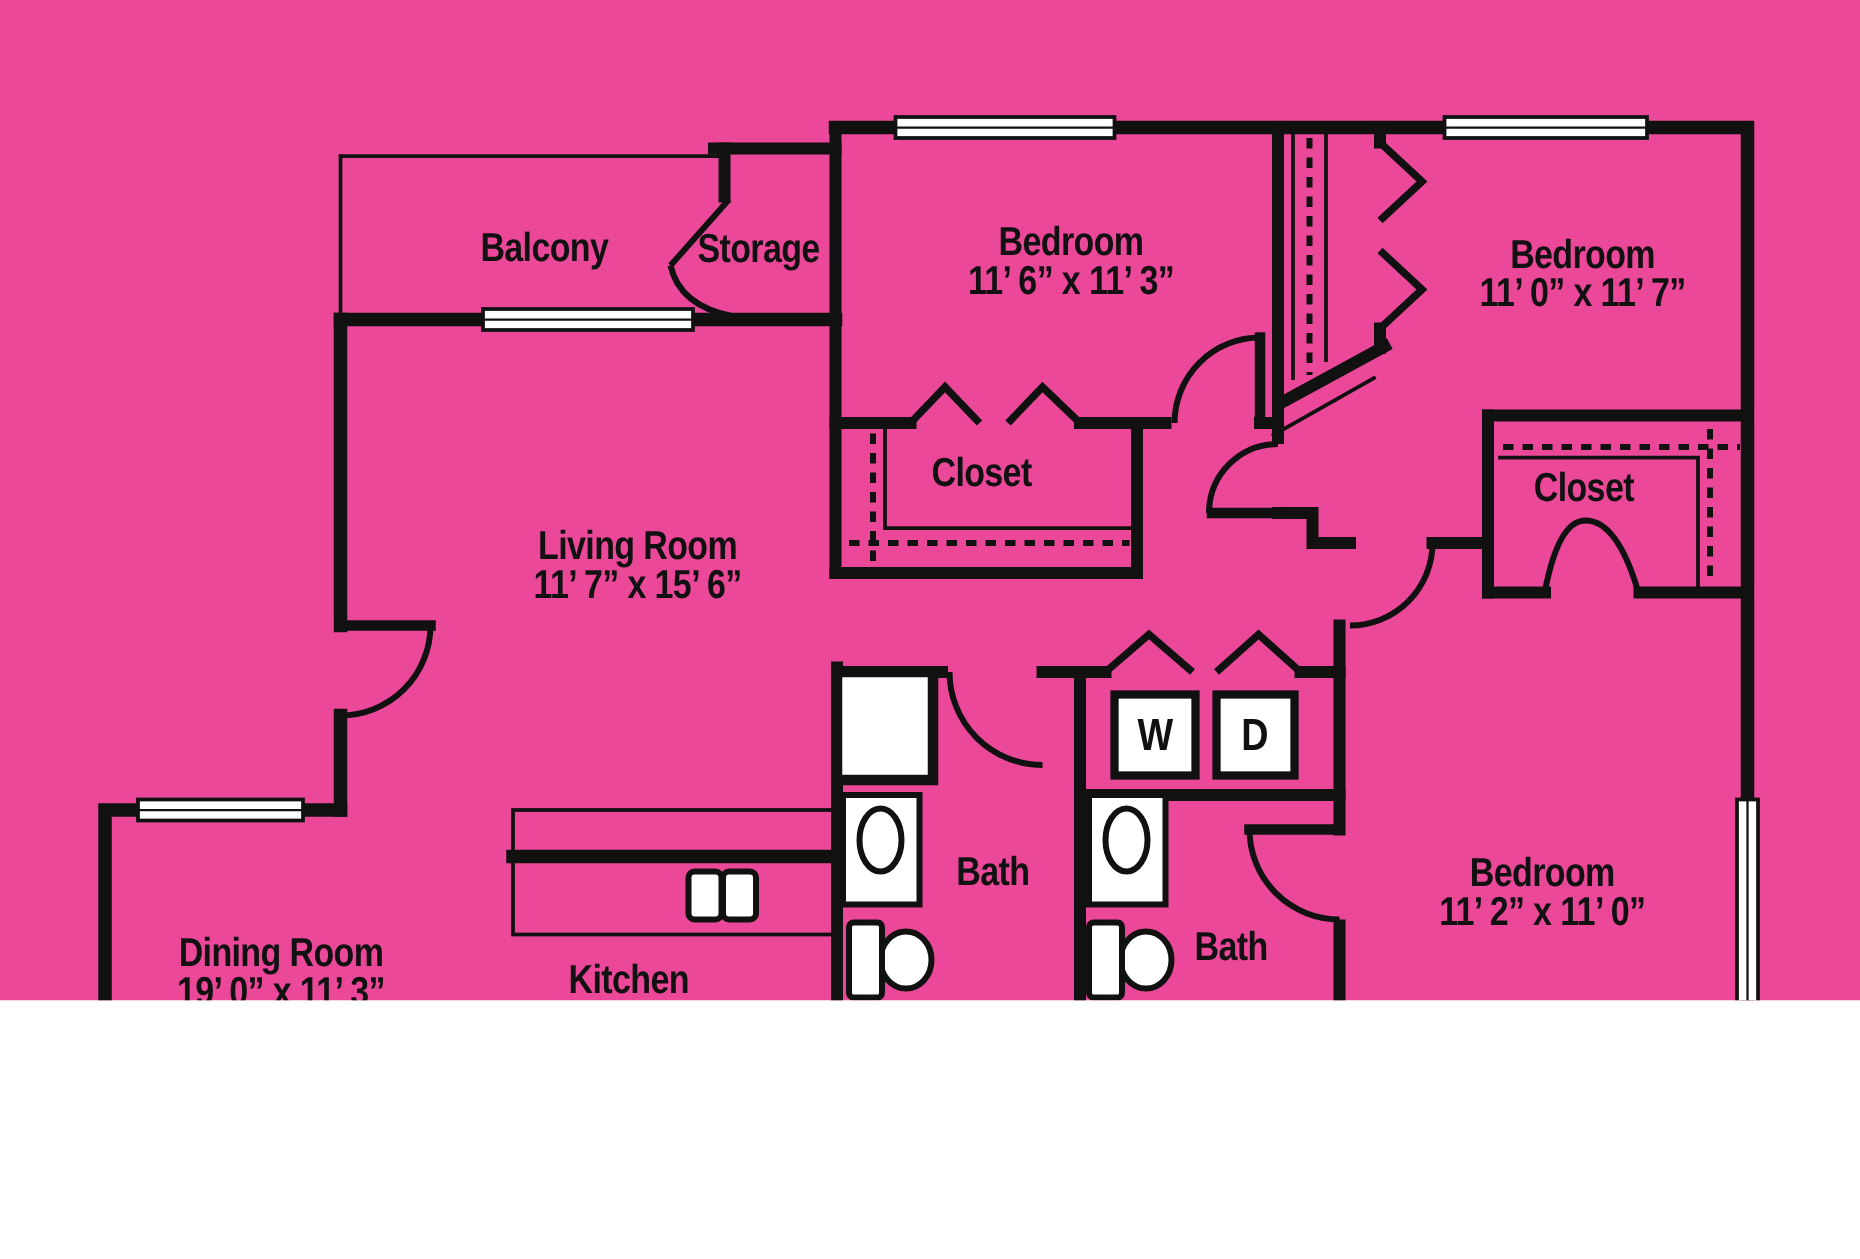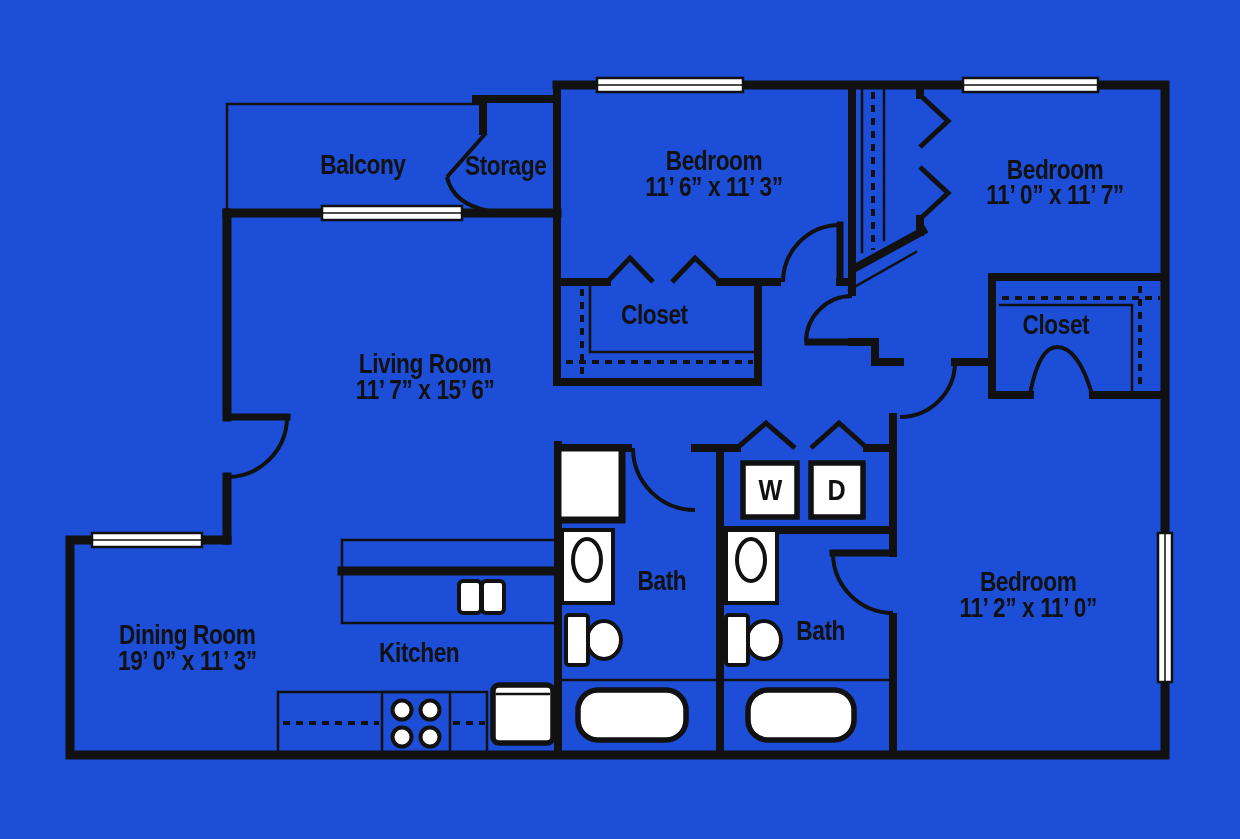--- a/index.html
+++ b/index.html
@@ -1,16 +1,16 @@
 <!DOCTYPE html>
 <html><head>
 <meta charset="utf-8">
 <style>
   html,body{margin:0;padding:0;background:#ffffff;}
-  .canvas{position:relative;width:1240px;height:839px;background:#1d4ed8;overflow:hidden;
+  .canvas{position:relative;width:1240px;height:667px;background:#ec4899;overflow:hidden;
           font-family:"Liberation Sans",sans-serif;}
   svg{display:block;}
   .wall-ext{stroke:#111;stroke-width:9;fill:none;stroke-linecap:square;}
   .wall-int{stroke:#111;stroke-width:8;fill:none;stroke-linecap:square;}
   .thin{stroke:#111;stroke-width:2.5;fill:none;stroke-linecap:square;}
   .dash{stroke:#111;stroke-width:4;fill:none;stroke-dasharray:7 6;}
   .win{fill:#ffffff;stroke:#111;stroke-width:2.5;}
   .win-mid{stroke:#111;stroke-width:1.5;fill:none;}
   .door-arc{stroke:#111;stroke-width:4;fill:none;}
   .door-leaf{stroke:#111;stroke-width:7;fill:none;stroke-linecap:square;}

